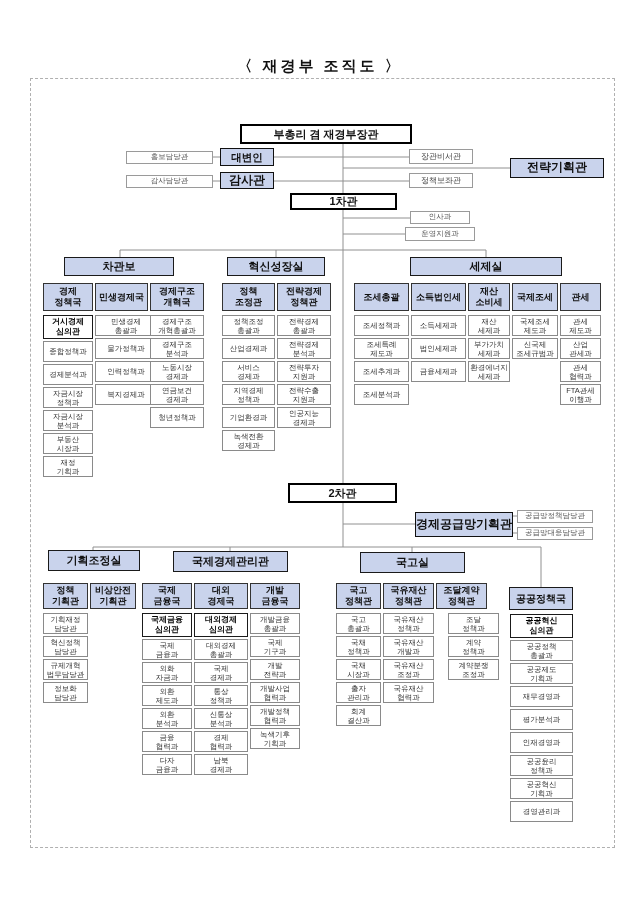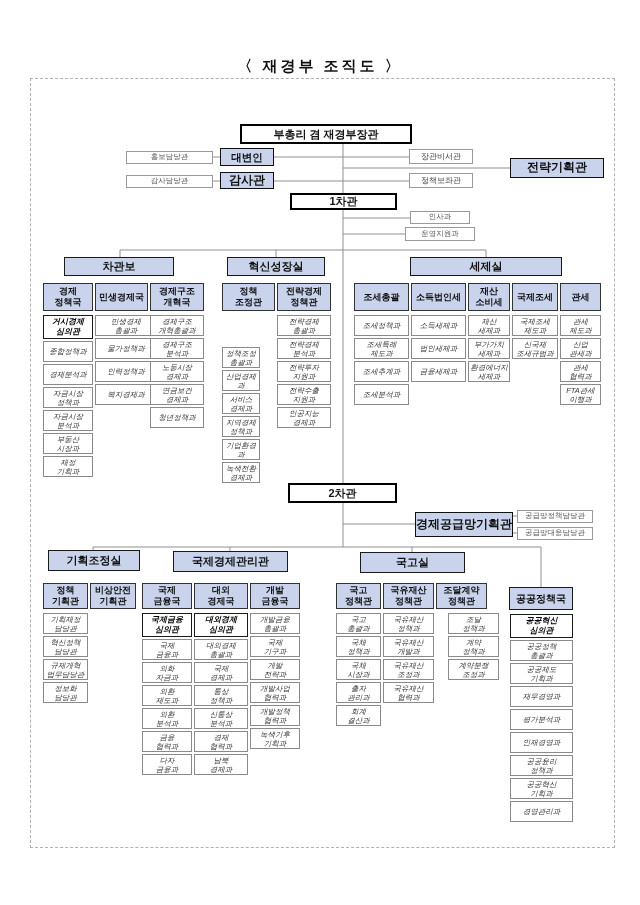--- a/index.html
+++ b/index.html
@@ -5,21 +5,21 @@
   html,body{margin:0;padding:0;background:#fff;}
   #canvas{position:relative;width:640px;height:905px;background:#fff;overflow:hidden;
     font-family:"Liberation Sans","DejaVu Sans",sans-serif;color:#111;}
   .b{position:absolute;box-sizing:border-box;display:flex;align-items:center;justify-content:center;
      text-align:center;white-space:pre-line;background:#fff;line-height:1.15;}
   .lvl0{border:2px solid #000;font-weight:bold;font-size:11px;}
   .mid{border:1.5px solid #111;font-weight:bold;font-size:12px;background:#c9d3ec;}
   .sech{border:1.5px solid #1a1a1a;font-weight:bold;font-size:11px;background:#c9d3ec;}
   .subh{border:1px solid #333;font-weight:bold;font-size:9px;background:#c9d3ec;line-height:1.2;}
   .side{border:1px solid #9a9a9a;font-size:7.5px;color:#555;}
-  .col{position:absolute;box-sizing:border-box;display:flex;flex-direction:column;font-style:italic;}
+  .col{position:absolute;box-sizing:border-box;display:flex;flex-direction:column;}
   .dept{box-sizing:border-box;width:100%;height:21px;margin-bottom:2px;border:1px solid #8a8a8a;
      background:#fff;display:flex;align-items:center;justify-content:center;text-align:center;
      white-space:pre-line;font-size:7.5px;color:#333;line-height:1.2;}
   .lead{border:1px solid #1a1a1a;font-weight:bold;color:#000;font-size:8px;height:24px;}
   #dashed{position:absolute;left:30px;top:78px;width:583px;height:768px;border:1px dashed #b0b0b0;}
   #title{position:absolute;left:0;top:57px;width:640px;text-align:center;font-size:15px;
      font-weight:bold;letter-spacing:3px;}
   #title span{background:#fff;padding:0 16px;position:relative;z-index:2;}
   svg.wires{position:absolute;left:0;top:0;z-index:0;}
   .b,.col{z-index:1;}
@@ -124,21 +124,21 @@
 개혁총괄과</div>
     <div class="dept">경제구조
 분석과</div>
     <div class="dept">노동시장
 경제과</div>
     <div class="dept">연금보건
 경제과</div>
     <div class="dept">청년정책과</div>
   </div>
 
-  <div class="col" style="left:222px;top:315px;width:38px;margin-top:32px;">
+  <div class="col" style="left:222px;top:315px;width:53px;">
     <div class="dept">정책조정
 총괄과</div>
     <div class="dept">산업경제과</div>
     <div class="dept">서비스
 경제과</div>
     <div class="dept">지역경제
 정책과</div>
     <div class="dept">기업환경과</div>
     <div class="dept">녹색전환
 경제과</div>

